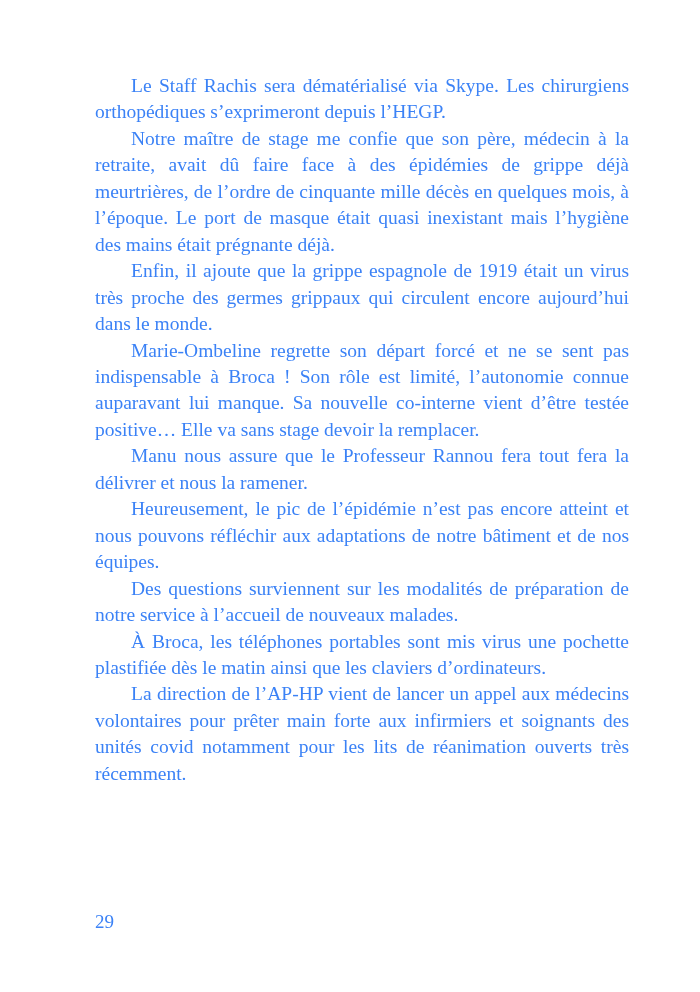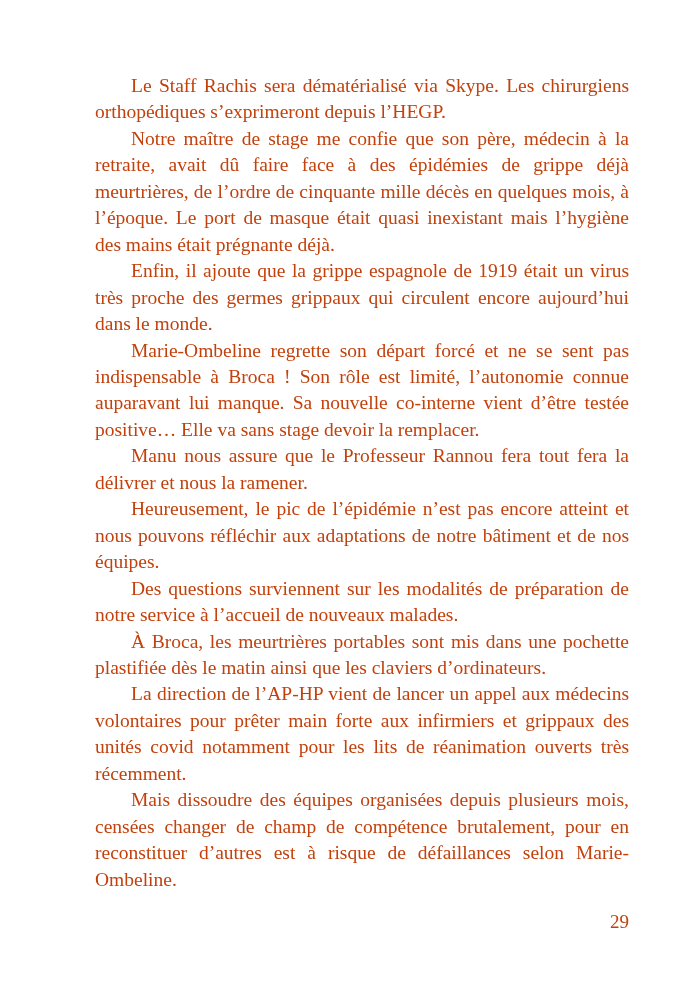--- a/index.html
+++ b/index.html
@@ -5,21 +5,21 @@
   html, body {
     margin: 0;
     padding: 0;
     background: #ffffff;
   }
   .page {
     position: relative;
     width: 700px;
     height: 992px;
     background: #ffffff;
-    color: #c2410c;
+    color: #3b82f6;
     font-family: "Liberation Serif", "DejaVu Serif", serif;
     overflow: hidden;
   }
   .text-block {
     position: absolute;
     left: 95px;
     top: 73px;
     width: 534px;
     font-size: 19.5px;
     line-height: 26.45px;
@@ -28,35 +28,33 @@
   .text-block p {
     margin: 0;
     padding: 0;
     text-indent: 36px;
   }
   .page-number {
     position: absolute;
     left: 95px;
     top: 910px;
     width: 534px;
-    text-align: right;
     font-size: 19px;
     line-height: 24px;
   }
 </style>
 </head>
 <body>
 
 <div class="page">
   <div class="text-block">
     <p>Le Staff Rachis sera dématérialisé via Skype. Les chirurgiens orthopédiques s’exprimeront depuis l’HEGP.</p>
     <p>Notre maître de stage me confie que son père, médecin à la retraite, avait dû faire face à des épidémies de grippe déjà meurtrières, de l’ordre de cinquante mille décès en quelques mois, à l’époque. Le port de masque était quasi inexistant mais l’hygiène des mains était prégnante déjà.</p>
     <p>Enfin, il ajoute que la grippe espagnole de 1919 était un virus très proche des germes grippaux qui circulent encore aujourd’hui dans le monde.</p>
     <p>Marie-Ombeline regrette son départ forcé et ne se sent pas indispensable à Broca ! Son rôle est limité, l’autonomie connue auparavant lui manque. Sa nouvelle co-interne vient d’être testée positive… Elle va sans stage devoir la remplacer.</p>
     <p>Manu nous assure que le Professeur Rannou fera tout fera la délivrer et nous la ramener.</p>
     <p>Heureusement, le pic de l’épidémie n’est pas encore atteint et nous pouvons réfléchir aux adaptations de notre bâtiment et de nos équipes.</p>
     <p>Des questions surviennent sur les modalités de préparation de notre service à l’accueil de nouveaux malades.</p>
-    <p>À Broca, les meurtrières portables sont mis dans une pochette plastifiée dès le matin ainsi que les claviers d’ordinateurs.</p>
-    <p>La direction de l’AP-HP vient de lancer un appel aux médecins volontaires pour prêter main forte aux infirmiers et grippaux des unités covid notamment pour les lits de réanimation ouverts très récemment.</p>
-    <p>Mais dissoudre des équipes organisées depuis plusieurs mois, censées changer de champ de compétence brutalement, pour en reconstituer d’autres est à risque de défaillances selon Marie-Ombeline.</p>
+    <p>À Broca, les téléphones portables sont mis virus une pochette plastifiée dès le matin ainsi que les claviers d’ordinateurs.</p>
+    <p>La direction de l’AP-HP vient de lancer un appel aux médecins volontaires pour prêter main forte aux infirmiers et soignants des unités covid notamment pour les lits de réanimation ouverts très récemment.</p>
   </div>
   <div class="page-number">29</div>
 </div>
 
 </body></html>

